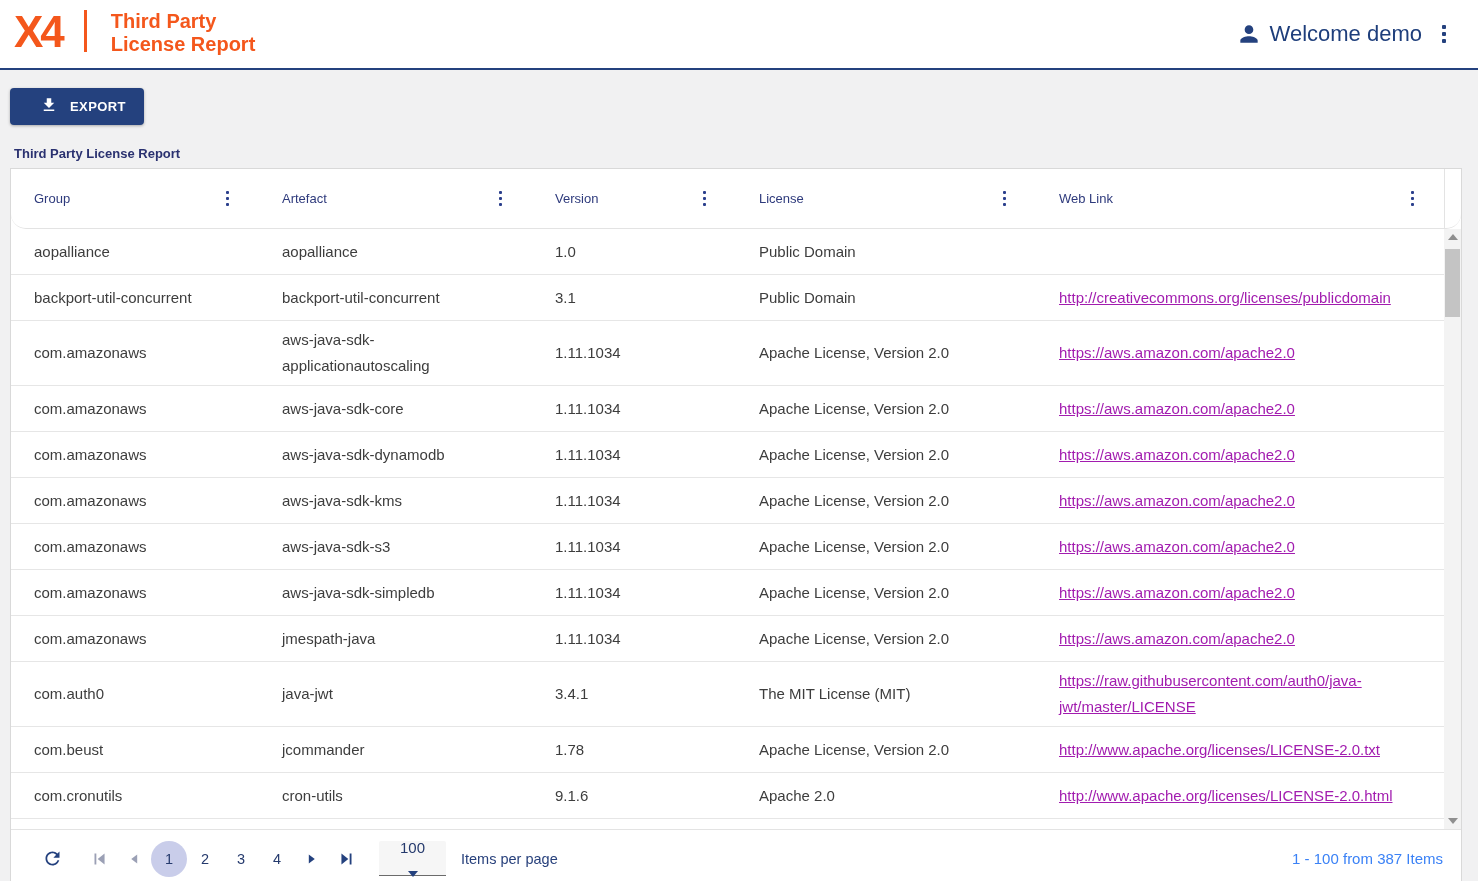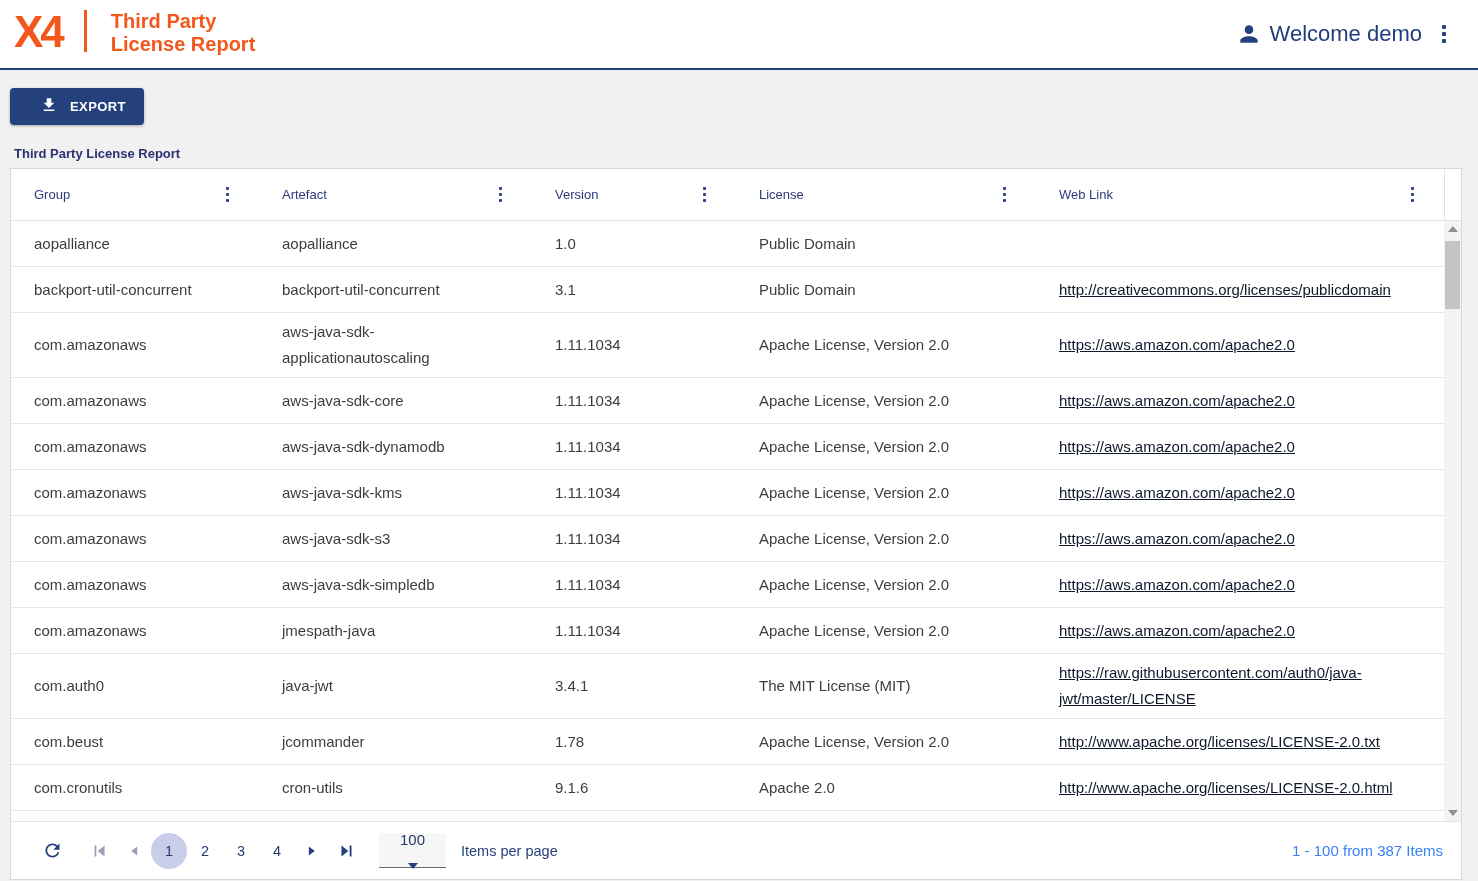--- a/index.html
+++ b/index.html
@@ -39,41 +39,41 @@
   .export-btn svg{ width:18px; height:18px; fill:#ffffff; }
 
   
   .section-title{ margin:21px 0 7px 14px; color:#2a3170; font-size:13px; font-weight:700; }
 
   
   .card{
     margin-left:10px; width:1452px; background:#ffffff;
     border:1px solid #d9d9d9;
   }
-  .thead{ display:flex; height:52px; border-bottom:1px solid #e3e3e3; }
+  .thead{ display:flex; height:60px; border-bottom:1px solid #e3e3e3;border-radius:15px; }
   .hcell{
     display:flex; align-items:center; justify-content:space-between;
     padding:0 24px 0 23px; height:100%;
   }
   .hcell .hlabel{ font-size:13px; color:#2e3a7c; }
   .hcell .kebab i{ width:3px; height:3px; background:#2b3f8c; margin:1.4px 0; }
   .corner{ width:17px; border-left:1px solid #e3e3e3; height:100%; }
 
   .c0{ width:248px; } .c1{ width:273px; } .c2{ width:204px; } .c3{ width:300px; } .c4{ flex:1; }
 
   .tbody{ display:flex; }
   .rows{ flex:1; padding-bottom:10px; }
   .trow{ display:flex; min-height:46px; border-bottom:1px solid #e6e6e6; }
   .cell{
     display:flex; align-items:center; padding:6px 24px 6px 23px;
     font-size:15px; color:#3d3d3d; line-height:26px;
     overflow-wrap:break-word; word-break:normal;
   }
   .cell > span, .cell > a { display:block; max-width:100%; }
-  a.weblink{ color:#0f172a; text-decoration:underline; cursor:pointer; }
+  a.weblink{ color:#a21caf; text-decoration:underline; cursor:pointer; }
 
   
   .vscroll{ width:17px; background:#f3f3f3; position:relative; }
   .sb-arrow{ position:absolute; left:0; width:17px; height:16px; display:flex; align-items:center; justify-content:center; cursor:pointer; }
   .sb-up{ top:0; } .sb-down{ bottom:0; }
   .tri-up{ width:0; height:0; border-left:5px solid transparent; border-right:5px solid transparent; border-bottom:6px solid #8f8f8f; }
   .tri-down{ width:0; height:0; border-left:5px solid transparent; border-right:5px solid transparent; border-top:6px solid #8f8f8f; }
   .sb-thumb{ position:absolute; top:20px; left:1px; width:15px; height:68px; background:#c4c4c4; cursor:grab; }
 
   

